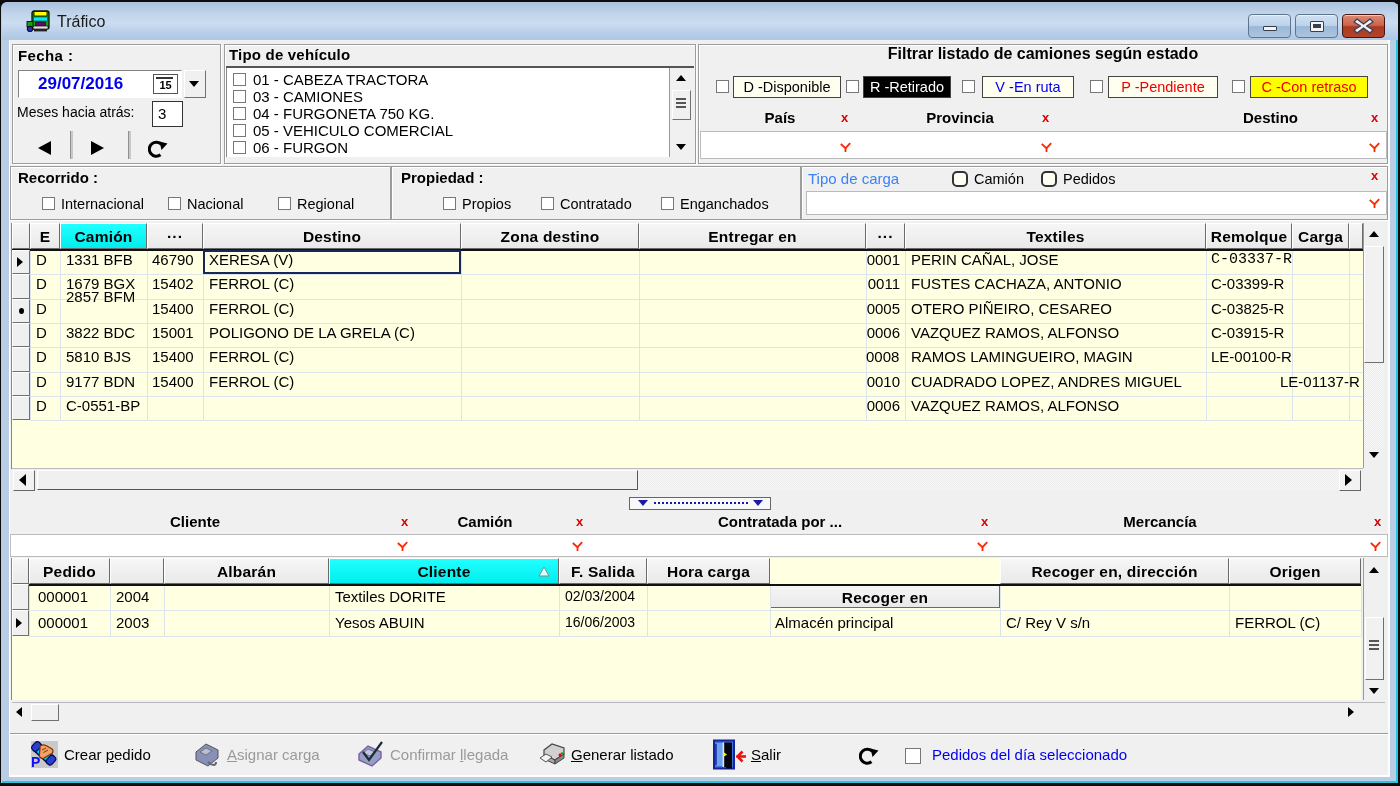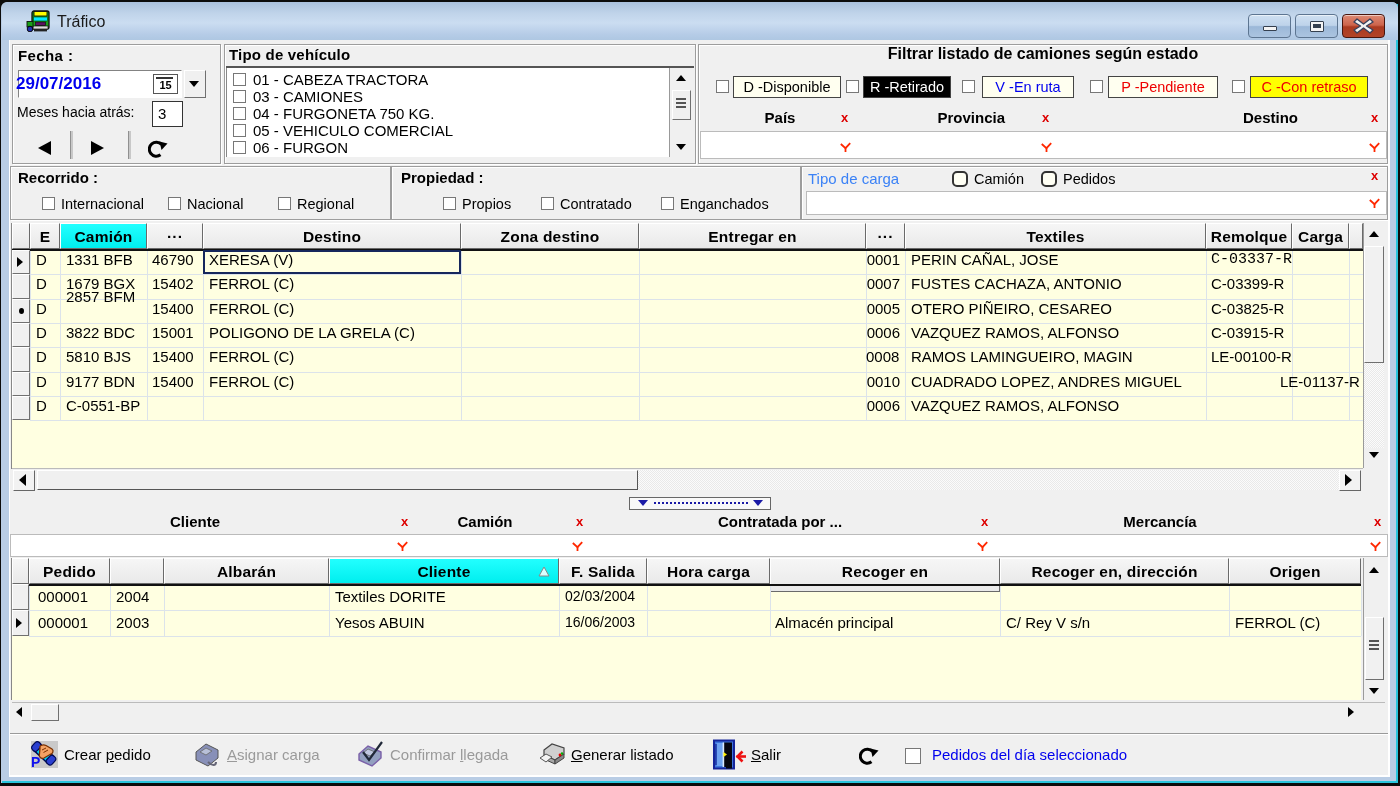--- a/index.html
+++ b/index.html
@@ -30,21 +30,21 @@
 <div class="a" style="left:1263px;top:26px;width:14px;height:5px;background:#f4f4f4;border:1px solid #35404f;border-radius:1px;box-sizing:border-box"></div>
 <div class="a" style="left:1310px;top:21px;width:14px;height:11px;background:#f4f4f4;border:1px solid #35404f;border-radius:1px;box-sizing:border-box"></div>
 <div class="a" style="left:1313px;top:24px;width:8px;height:4px;background:#35404f"></div>
 <svg class="a" style="left:1353px;top:18px" width="21" height="16" viewBox="0 0 21 16">
 <path d="M4 1 L10.5 6 L17 1 L20 4 L13.5 8 L20 12 L17 15 L10.5 10 L4 15 L1 12 L7.5 8 L1 4 Z" fill="#f2f2f2" stroke="#39415c" stroke-width="1.4" stroke-linejoin="round"></path>
 </svg>
 <div class="a" style="left:9px;top:40px;width:1378px;height:735px;background:#f0f0f0;border-left:1px solid #fff;border-right:2px solid #fff;border-bottom:2px solid #fff;box-sizing:content-box"></div>
 <div class="a etch" style="left:12px;top:44px;width:209px;height:120px"></div>
 <div class="a" style="left:18px;top:47px;font-size:15px;color:#000;font-weight:bold;white-space:nowrap;letter-spacing:0.4px">Fecha :</div>
 <div class="a sunken" style="left:18px;top:70px;width:164px;height:28px"></div>
-<div class="a" style="left:16px;top:74px;font-size:17px;color:#0000ee;font-weight:bold;white-space:nowrap;">29/07/2016</div>
+<div class="a" style="left:38px;top:74px;font-size:17px;color:#0000ee;font-weight:bold;white-space:nowrap;">29/07/2016</div>
 <div class="a" style="left:153px;top:74px;width:25px;height:20px;background:#fff;border:1px solid #555;box-sizing:border-box"></div>
 <div class="a" style="left:156px;top:77px;width:17px;height:2px;background:#333"></div>
 <div class="a" style="left:153px;top:79px;width:25px;text-align:center;font-size:11px;color:#000;font-weight:bold;white-space:nowrap;">15</div>
 <div class="a raised" style="left:184px;top:70px;width:22px;height:28px"></div>
 <div class="a" style="left:189px;top:81px;width:0;height:0;border-left:5px solid transparent;border-right:5px solid transparent;border-top:6px solid #000"></div>
 <div class="a" style="left:17px;top:104px;font-size:14px;color:#000;white-space:nowrap;">Meses hacia atrás:</div>
 <div class="a" style="left:152px;top:101px;width:31px;height:26px;background:#fff;border:1px solid #333;box-sizing:border-box"></div>
 <div class="a" style="left:158px;top:105px;font-size:15px;color:#000;white-space:nowrap;">3</div>
 <div class="a" style="left:38px;top:141px;width:0;height:0;border-top:7px solid transparent;border-bottom:7px solid transparent;border-right:13px solid #000"></div>
 <div class="a" style="left:70px;top:131px;width:2px;height:28px;background:#c8c8c8;border-left:1px solid #909090"></div>
@@ -81,21 +81,21 @@
 <div class="a" style="left:846px;top:80px;width:13px;height:13px;background:#fff;border:1px solid #777;box-sizing:border-box"></div>
 <div class="a" style="left:863px;top:76px;width:88px;height:22px;background:#000;border:1px solid #444;box-sizing:border-box;text-align:center;font-size:14.5px;line-height:21px;color:#fff;white-space:nowrap">R -Retirado</div>
 <div class="a" style="left:962px;top:80px;width:13px;height:13px;background:#fff;border:1px solid #777;box-sizing:border-box"></div>
 <div class="a" style="left:982px;top:76px;width:92px;height:22px;background:#fffff0;border:1px solid #444;box-sizing:border-box;text-align:center;font-size:14.5px;line-height:21px;color:#0000ee;white-space:nowrap">V -En ruta</div>
 <div class="a" style="left:1090px;top:80px;width:13px;height:13px;background:#fff;border:1px solid #777;box-sizing:border-box"></div>
 <div class="a" style="left:1108px;top:76px;width:110px;height:22px;background:#fffff0;border:1px solid #444;box-sizing:border-box;text-align:center;font-size:14.5px;line-height:21px;color:#ee0000;white-space:nowrap">P -Pendiente</div>
 <div class="a" style="left:1232px;top:80px;width:13px;height:13px;background:#fff;border:1px solid #777;box-sizing:border-box"></div>
 <div class="a" style="left:1250px;top:76px;width:118px;height:22px;background:#ffff00;border:1px solid #444;box-sizing:border-box;text-align:center;font-size:14.5px;line-height:21px;color:#ee0000;white-space:nowrap">C -Con retraso</div>
 <div class="a" style="left:740px;top:109px;width:80px;text-align:center;font-size:15px;color:#000;font-weight:bold;white-space:nowrap;">País</div>
 <div class="a" style="left:841px;top:110px;font-size:13px;color:#dd0000;font-weight:bold;white-space:nowrap;">x</div>
-<div class="a" style="left:915px;top:109px;width:90px;text-align:right;font-size:15px;color:#000;font-weight:bold;white-space:nowrap;">Provincia</div>
+<div class="a" style="left:915px;top:109px;width:90px;text-align:center;font-size:15px;color:#000;font-weight:bold;white-space:nowrap;">Provincia</div>
 <div class="a" style="left:1042px;top:110px;font-size:13px;color:#dd0000;font-weight:bold;white-space:nowrap;">x</div>
 <div class="a" style="left:1228px;top:109px;width:85px;text-align:center;font-size:15px;color:#000;font-weight:bold;white-space:nowrap;">Destino</div>
 <div class="a" style="left:1371px;top:110px;font-size:13px;color:#dd0000;font-weight:bold;white-space:nowrap;">x</div>
 <div class="a" style="left:700px;top:131px;width:687px;height:28px;background:#fff;border:1px solid #bbb;box-sizing:border-box"></div>
 <svg class="a" style="left:840px;top:141px" width="11" height="12" viewBox="0 0 11 12">
     <path d="M0.8 3 L5.5 7.2 L10.2 2.2" stroke="#ff2800" stroke-width="1.8" fill="none"></path>
     <path d="M5.5 6 L5.5 11" stroke="#ff2800" stroke-width="1.8"></path>
   </svg>
 <svg class="a" style="left:1041px;top:141px" width="11" height="12" viewBox="0 0 11 12">
     <path d="M0.8 3 L5.5 7.2 L10.2 2.2" stroke="#ff2800" stroke-width="1.8" fill="none"></path>
@@ -180,21 +180,21 @@
 <div class="a" style="left:66px;top:251px;font-size:15px;color:#000;white-space:nowrap;">1331 BFB</div>
 <div class="a" style="left:152px;top:251px;font-size:15px;color:#000;white-space:nowrap;">46790</div>
 <div class="a" style="left:209px;top:251px;font-size:15px;color:#000;white-space:nowrap;">XERESA (V)</div>
 <div class="a" style="left:866px;top:251px;width:34px;text-align:right;font-size:15px;white-space:nowrap">0001</div>
 <div class="a" style="left:911px;top:251px;font-size:15px;color:#000;white-space:nowrap;">PERIN CAÑAL, JOSE</div>
 <div class="a" style="left:1211px;top:251px;font-size:15px;color:#000;white-space:nowrap;font-family:Liberation Mono, monospace;">C-03337-R</div>
 <div class="a" style="left:36px;top:275px;font-size:15px;color:#000;white-space:nowrap;">D</div>
 <div class="a" style="left:66px;top:275px;font-size:15px;color:#000;white-space:nowrap;">1679 BGX</div>
 <div class="a" style="left:152px;top:275px;font-size:15px;color:#000;white-space:nowrap;">15402</div>
 <div class="a" style="left:209px;top:275px;font-size:15px;color:#000;white-space:nowrap;">FERROL (C)</div>
-<div class="a" style="left:866px;top:275px;width:34px;text-align:right;font-size:15px;white-space:nowrap">0007</div>
+<div class="a" style="left:866px;top:275px;width:34px;text-align:right;font-size:15px;white-space:nowrap">0011</div>
 <div class="a" style="left:911px;top:275px;font-size:15px;color:#000;white-space:nowrap;">FUSTES CACHAZA, ANTONIO</div>
 <div class="a" style="left:1211px;top:275px;font-size:15px;color:#000;white-space:nowrap;">C-03399-R</div>
 <div class="a" style="left:36px;top:300px;font-size:15px;color:#000;white-space:nowrap;">D</div>
 <div class="a" style="left:66px;top:288px;font-size:15px;color:#000;white-space:nowrap;">2857 BFM</div>
 <div class="a" style="left:152px;top:300px;font-size:15px;color:#000;white-space:nowrap;">15400</div>
 <div class="a" style="left:209px;top:300px;font-size:15px;color:#000;white-space:nowrap;">FERROL (C)</div>
 <div class="a" style="left:866px;top:300px;width:34px;text-align:right;font-size:15px;white-space:nowrap">0005</div>
 <div class="a" style="left:911px;top:300px;font-size:15px;color:#000;white-space:nowrap;">OTERO PIÑEIRO, CESAREO</div>
 <div class="a" style="left:1211px;top:300px;font-size:15px;color:#000;white-space:nowrap;">C-03825-R</div>
 <div class="a" style="left:36px;top:324px;font-size:15px;color:#000;white-space:nowrap;">D</div>
@@ -269,21 +269,21 @@
   </svg>
 <div class="a" style="left:12px;top:558px;width:1349px;height:142px;background:#ffffe1"></div>
 <div class="a" style="left:11px;top:558px;width:1px;height:142px;background:#888"></div>
 <div class="a hdrcell" style="left:12px;top:558px;width:17px;height:26px"></div>
 <div class="a hdrcell" style="left:29px;top:558px;width:81px;height:26px">Pedido</div>
 <div class="a hdrcell" style="left:110px;top:558px;width:54px;height:26px"></div>
 <div class="a hdrcell" style="left:164px;top:558px;width:165px;height:26px">Albarán</div>
 <div class="a hdrcell cyanh" style="left:329px;top:558px;width:230px;height:26px">Cliente</div>
 <div class="a hdrcell" style="left:559px;top:558px;width:88px;height:26px">F. Salida</div>
 <div class="a hdrcell" style="left:647px;top:558px;width:123px;height:26px">Hora carga</div>
-<div class="a hdrcell" style="left:770px;top:558px;width:230px;height:34px">Recoger en</div>
+<div class="a hdrcell" style="left:770px;top:584px;width:230px;height:24px">Recoger en</div>
 <div class="a hdrcell" style="left:1000px;top:558px;width:229px;height:26px">Recoger en, dirección</div>
 <div class="a hdrcell" style="left:1229px;top:558px;width:132px;height:26px">Origen</div>
 <svg class="a" style="left:538px;top:566px" width="12" height="11" viewBox="0 0 12 11">
     <path d="M6 1 L11 10 L1 10 Z" fill="#d9ffff" stroke="#888" stroke-width="1"></path>
   </svg>
 <div class="a" style="left:12px;top:584px;width:1349px;height:2px;background:#111"></div>
 <div class="a" style="left:29px;top:586px;width:1px;height:50px;background:#dce3ea"></div>
 <div class="a" style="left:110px;top:586px;width:1px;height:50px;background:#dce3ea"></div>
 <div class="a" style="left:164px;top:586px;width:1px;height:50px;background:#dce3ea"></div>
 <div class="a" style="left:329px;top:586px;width:1px;height:50px;background:#dce3ea"></div>

